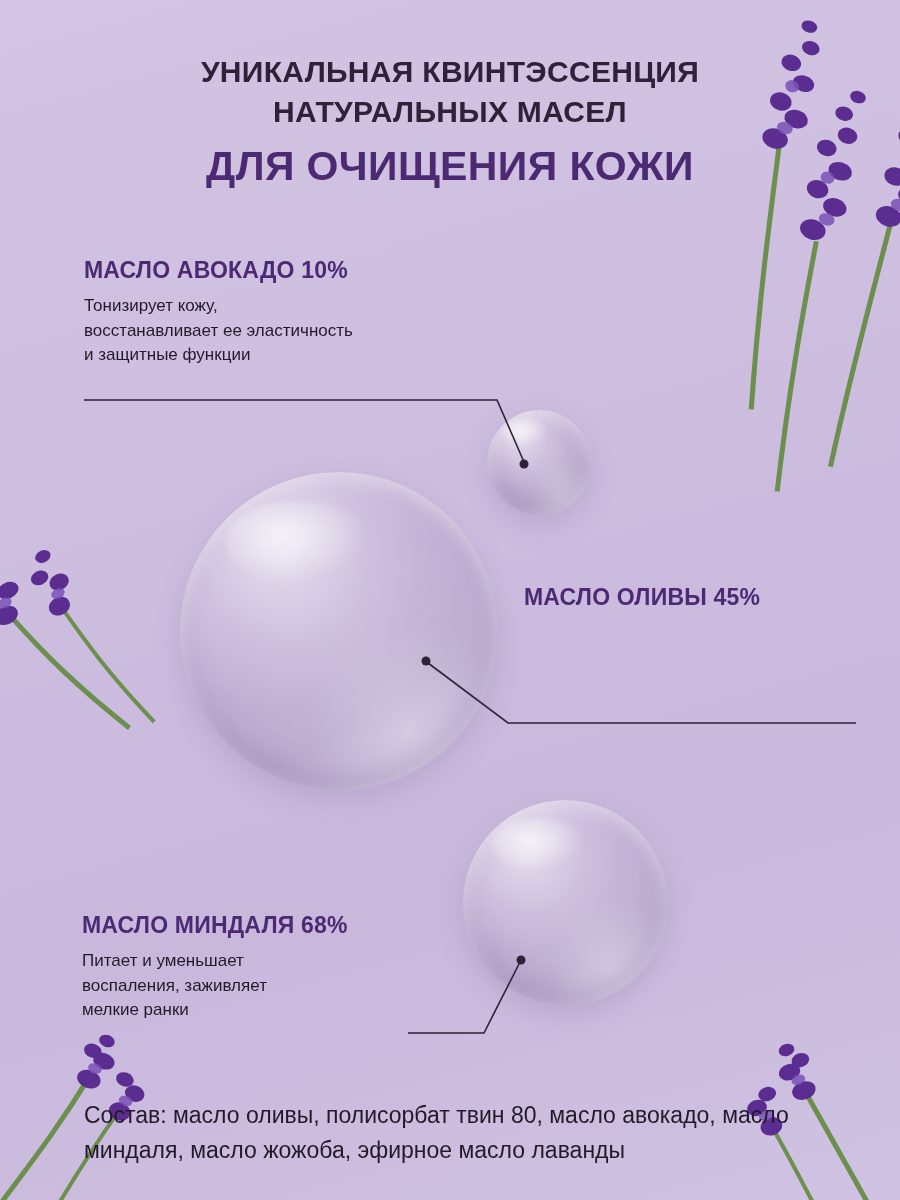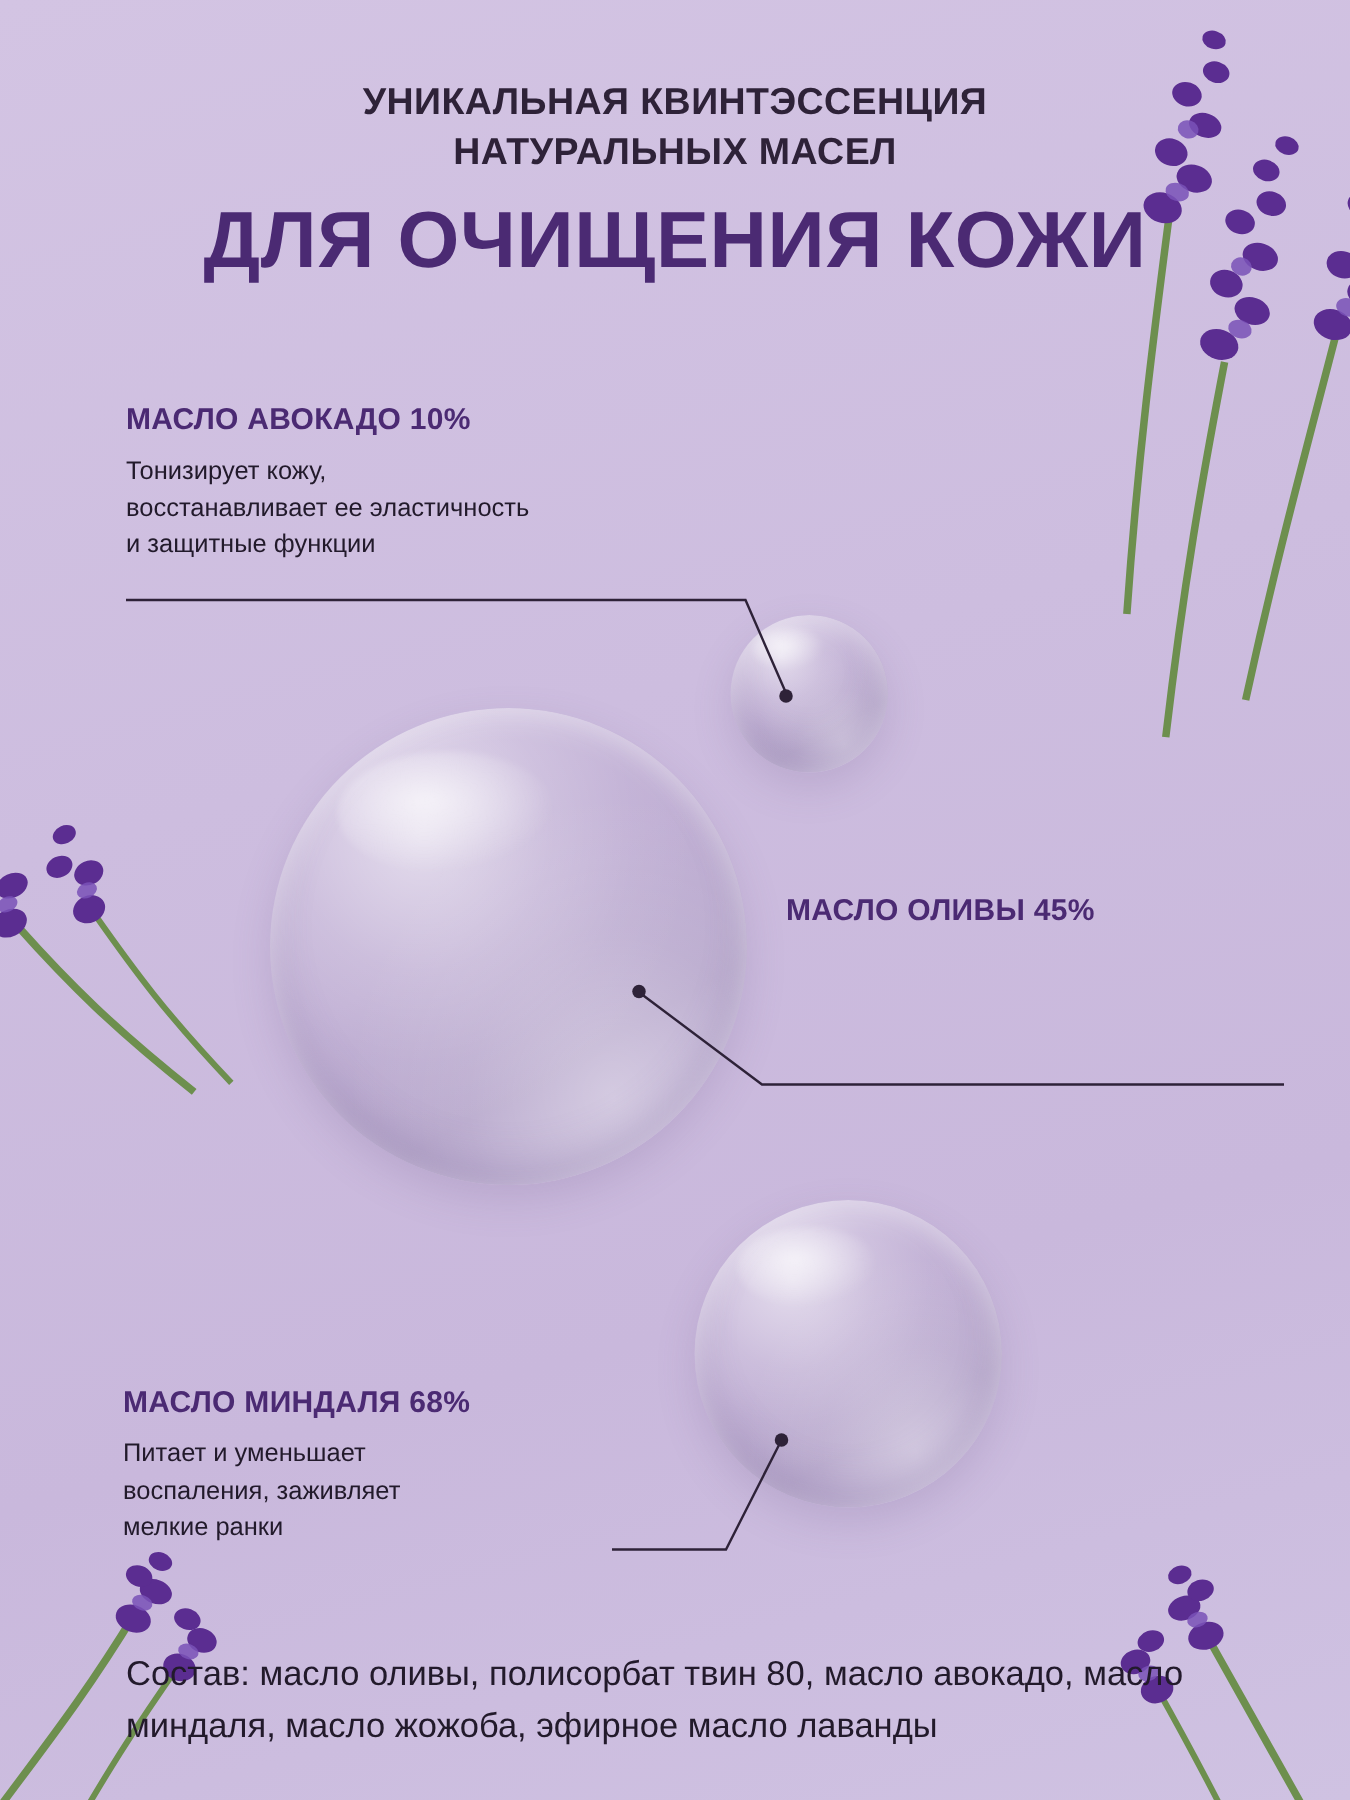--- a/index.html
+++ b/index.html
@@ -62,39 +62,39 @@
   
   .headline {
     position: absolute;
     left: 0;
     top: 52px;
     width: 900px;
     text-align: center;
   }
   .headline .line1,
   .headline .line2 {
-    font-size: 25px;
+    font-size: 30px;
     font-weight: bold;
     letter-spacing: 0.3px;
     color: #2e2238;
     line-height: 1.32;
   }
   .headline .line3 {
     margin-top: 12px;
-    font-size: 53px;
+    font-size: 41px;
     font-weight: bold;
     color: #4b2a73;
     letter-spacing: 0.4px;
   }
 
   
   .block { position: absolute; }
   .block h3 {
-    margin: 16px 0 10px 0;
-    font-size: 20px;
+    margin: 4px 0 10px 0;
+    font-size: 23px;
     font-weight: bold;
     color: #4b2a73;
     letter-spacing: 0.2px;
   }
   .block p {
     margin: 0;
     font-size: 17px;
     line-height: 1.45;
     color: #221a2b;
   }

